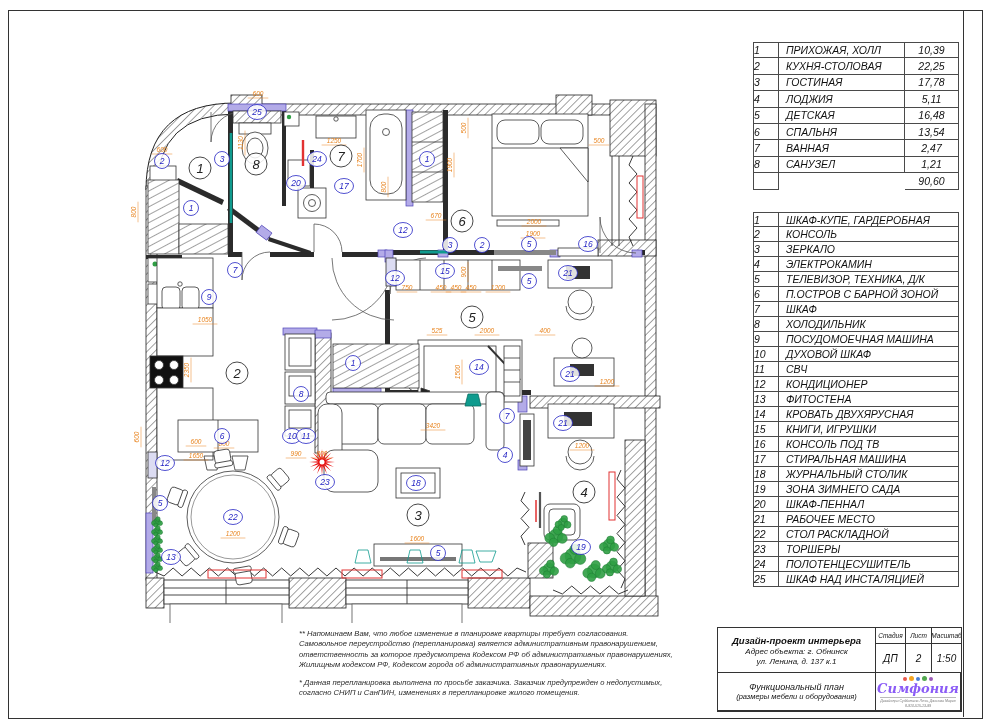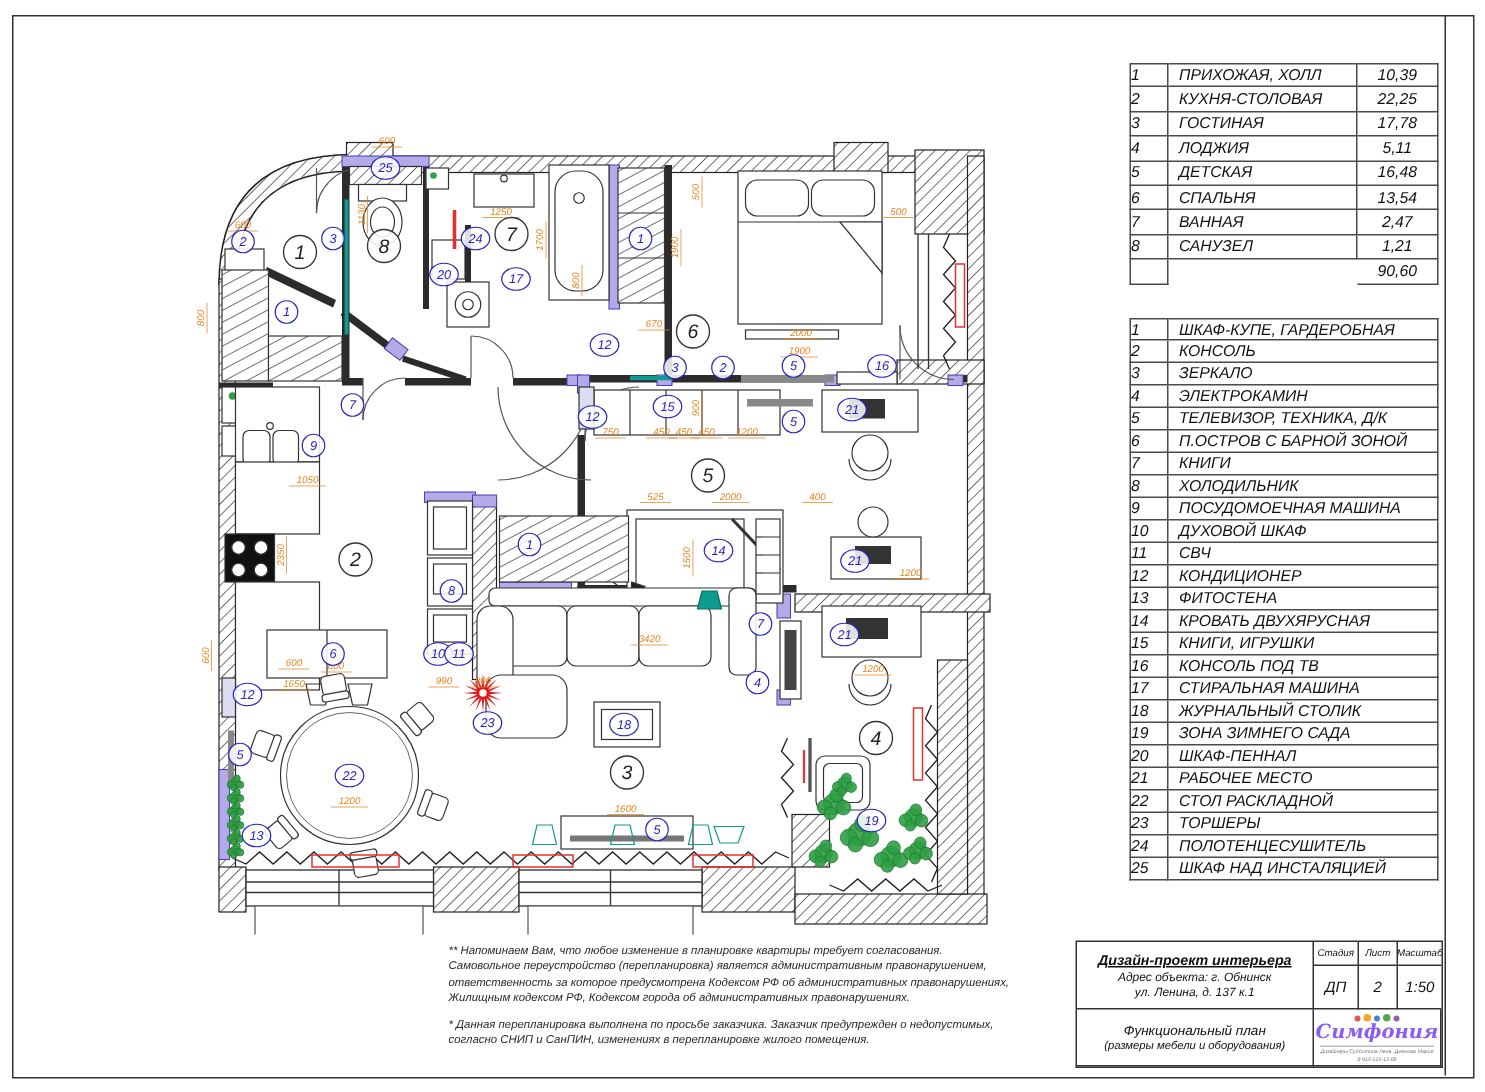--- a/index.html
+++ b/index.html
@@ -31,21 +31,21 @@
   #notes p{margin:0 0 7px 0;white-space:pre-line;}
 
   
   #title-block{position:absolute;left:717px;top:627px;width:245px;height:85px;
     border:1.5px solid #333;box-sizing:border-box;font-style:italic;color:#111;
     display:grid;grid-template-columns:158px 30px 26px 1fr;grid-template-rows:16px 29px 1fr;}
   #title-block .tb-cell{border-right:1px solid #333;border-bottom:1px solid #333;
     display:flex;flex-direction:column;align-items:center;justify-content:center;
     text-align:center;overflow:hidden;}
   #tb-project{grid-row:1/3;grid-column:1;padding:2px;}
-  #tb-project .t1{font-weight:bold;font-size:9.5px;text-decoration:underline;}
+  #tb-project .t1{font-weight:bold;font-size:9.5px;}
   #tb-project .t2{font-size:8px;margin-top:1px;}
   .tb-h{font-size:6.5px;}
   .tb-v{font-size:10px;}
   #tb-doc{grid-row:3;grid-column:1;border-bottom:none;padding:2px;}
   #tb-doc .t1{font-size:9px;}
   #tb-doc .t2{font-size:7.5px;}
   #tb-logo{grid-row:3;grid-column:2/5;border-right:none;border-bottom:none;position:relative;}
   #tb-logo .dots{height:7px;display:flex;gap:2px;align-items:center;justify-content:center;margin-top:1px;}
   #tb-logo .dots i{display:block;border-radius:50%;}
   #tb-logo .script{font-family:"DejaVu Serif",serif;font-style:italic;font-weight:bold;
@@ -824,21 +824,21 @@
       <div class="trow">
         <div class="cell c-n">5</div>
         <div class="cell c-name">ТЕЛЕВИЗОР, ТЕХНИКА, Д/К</div>
       </div>
       <div class="trow">
         <div class="cell c-n">6</div>
         <div class="cell c-name">П.ОСТРОВ С БАРНОЙ ЗОНОЙ</div>
       </div>
       <div class="trow">
         <div class="cell c-n">7</div>
-        <div class="cell c-name">КНИГИ</div>
+        <div class="cell c-name">ШКАФ</div>
       </div>
       <div class="trow">
         <div class="cell c-n">8</div>
         <div class="cell c-name">ХОЛОДИЛЬНИК</div>
       </div>
       <div class="trow">
         <div class="cell c-n">9</div>
         <div class="cell c-name">ПОСУДОМОЕЧНАЯ МАШИНА</div>
       </div>
       <div class="trow">

